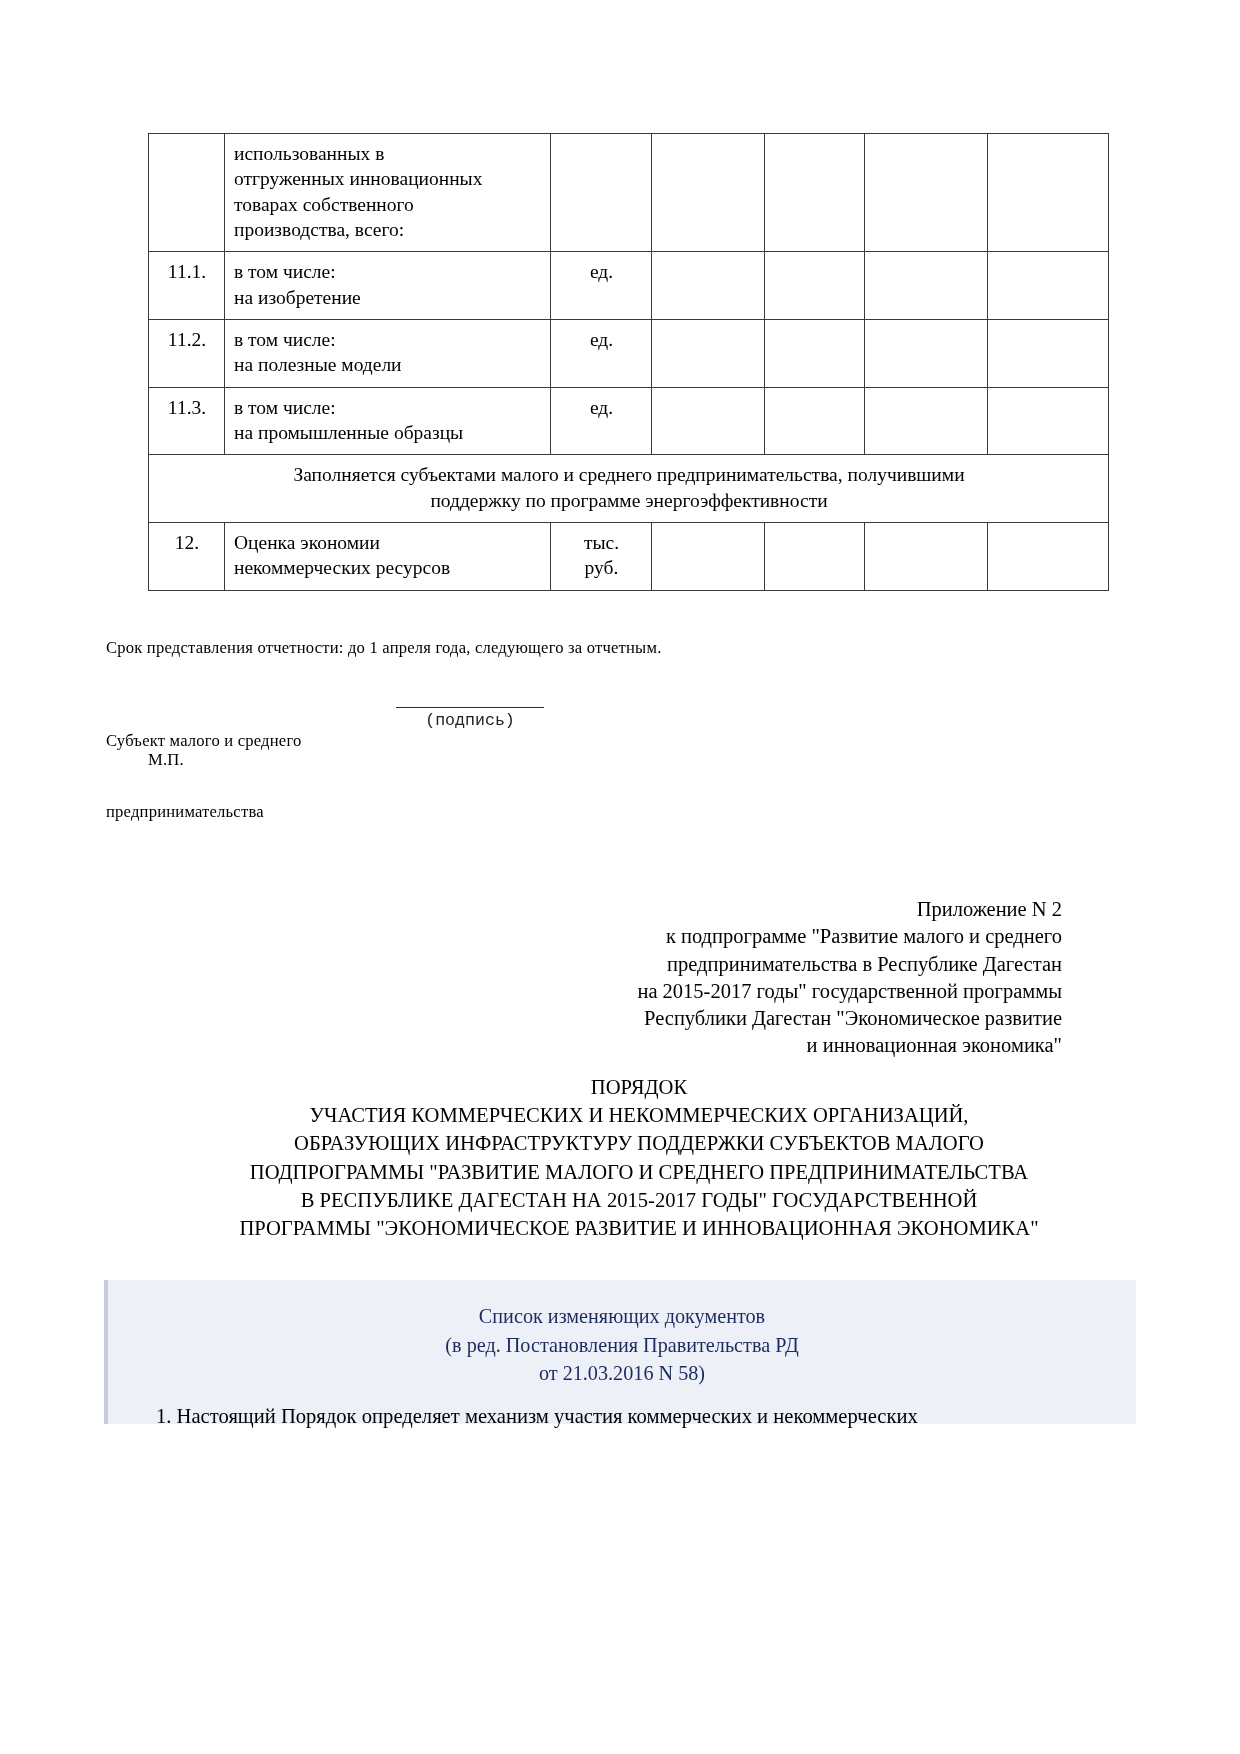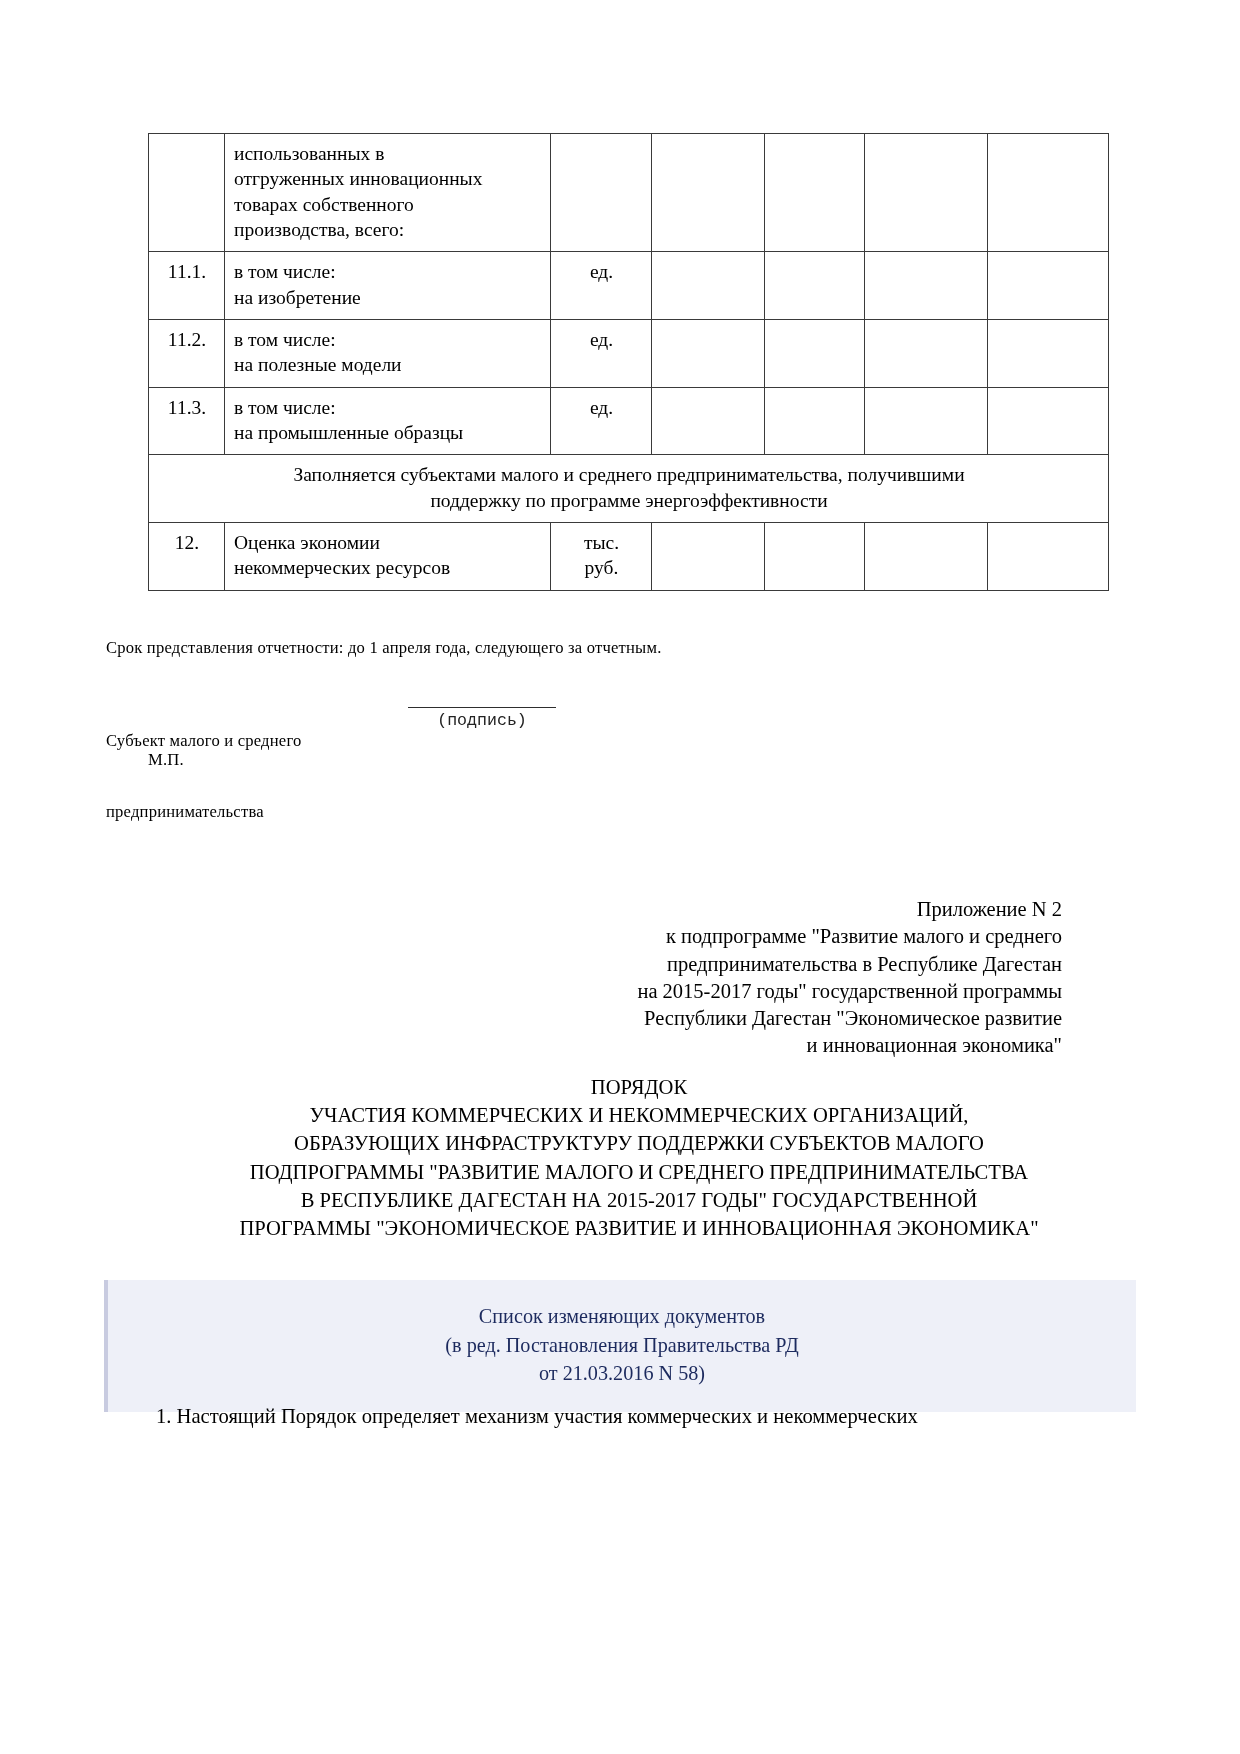--- a/index.html
+++ b/index.html
@@ -76,21 +76,21 @@
     top: 638px;
   }
   .sig-left {
     position: absolute;
     left: 106px;
     top: 682px;
     line-height: 1.42;
   }
   .sig-lines {
     position: absolute;
-    left: 408px;
+    left: 396px;
     top: 706px;
     display: flex;
     gap: 4px;
     align-items: flex-end;
   }
   .sig-slot { text-align: center; }
   .sig-rule {
     border-bottom: 1.3px solid #2e2e2e;
     height: 1px;
   }
@@ -136,21 +136,21 @@
 
   
   .change-box {
     position: absolute;
     left: 104px;
     top: 1280px;
     width: 1032px;
     background: #eef0f8;
     border-left: 4px solid #c8cbe0;
     box-sizing: border-box;
-    padding: 22px 10px 24px 10px;
+    padding: 22px 10px 36px 10px;
     text-align: center;
     font-size: 20.2px;
     line-height: 1.42;
     color: #1c2a5e;
   }
   .change-box div { white-space: nowrap; }
 
   
   .body-par {
     position: absolute;

